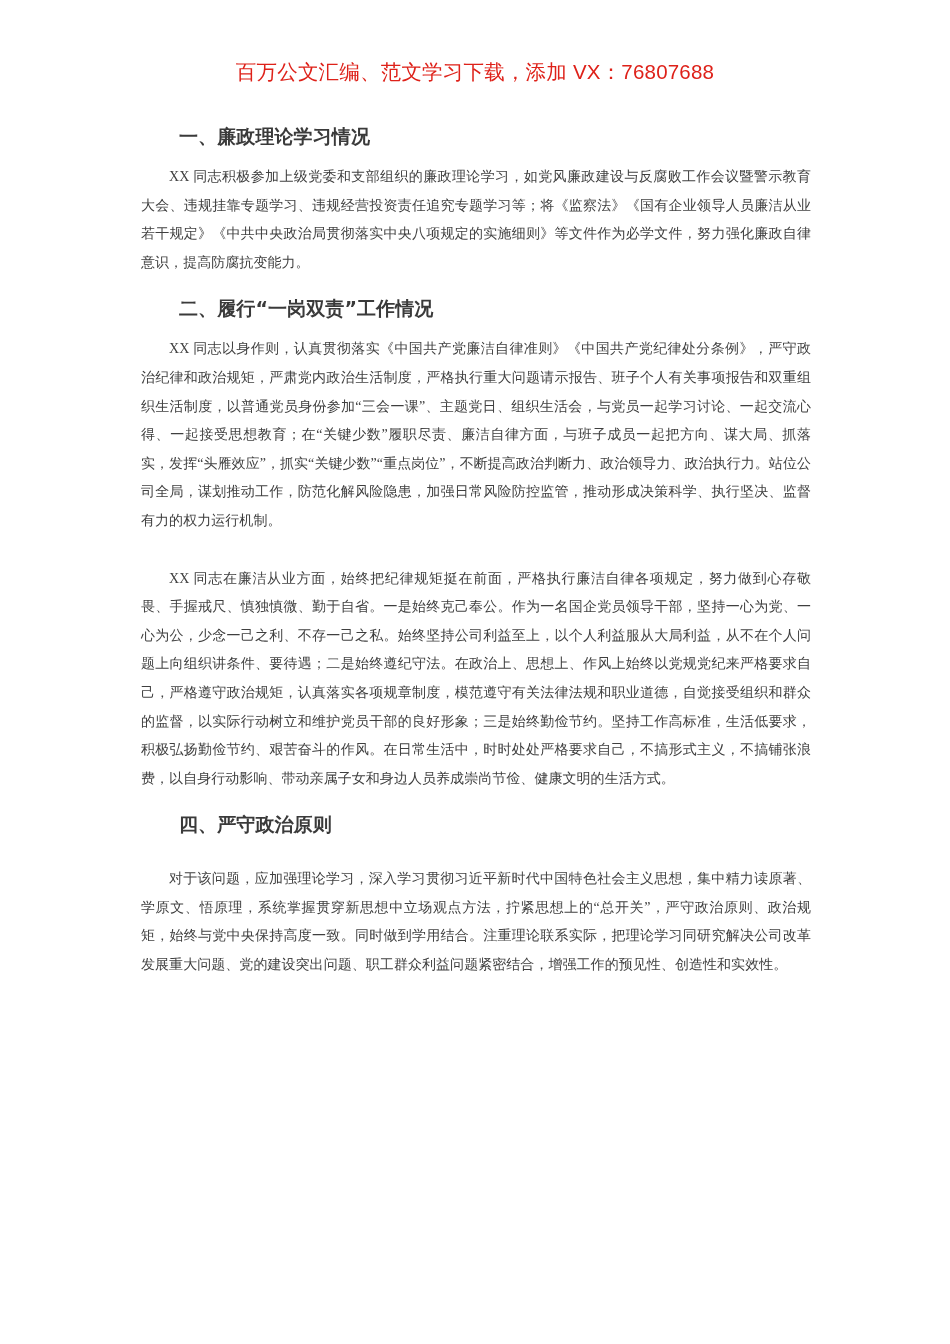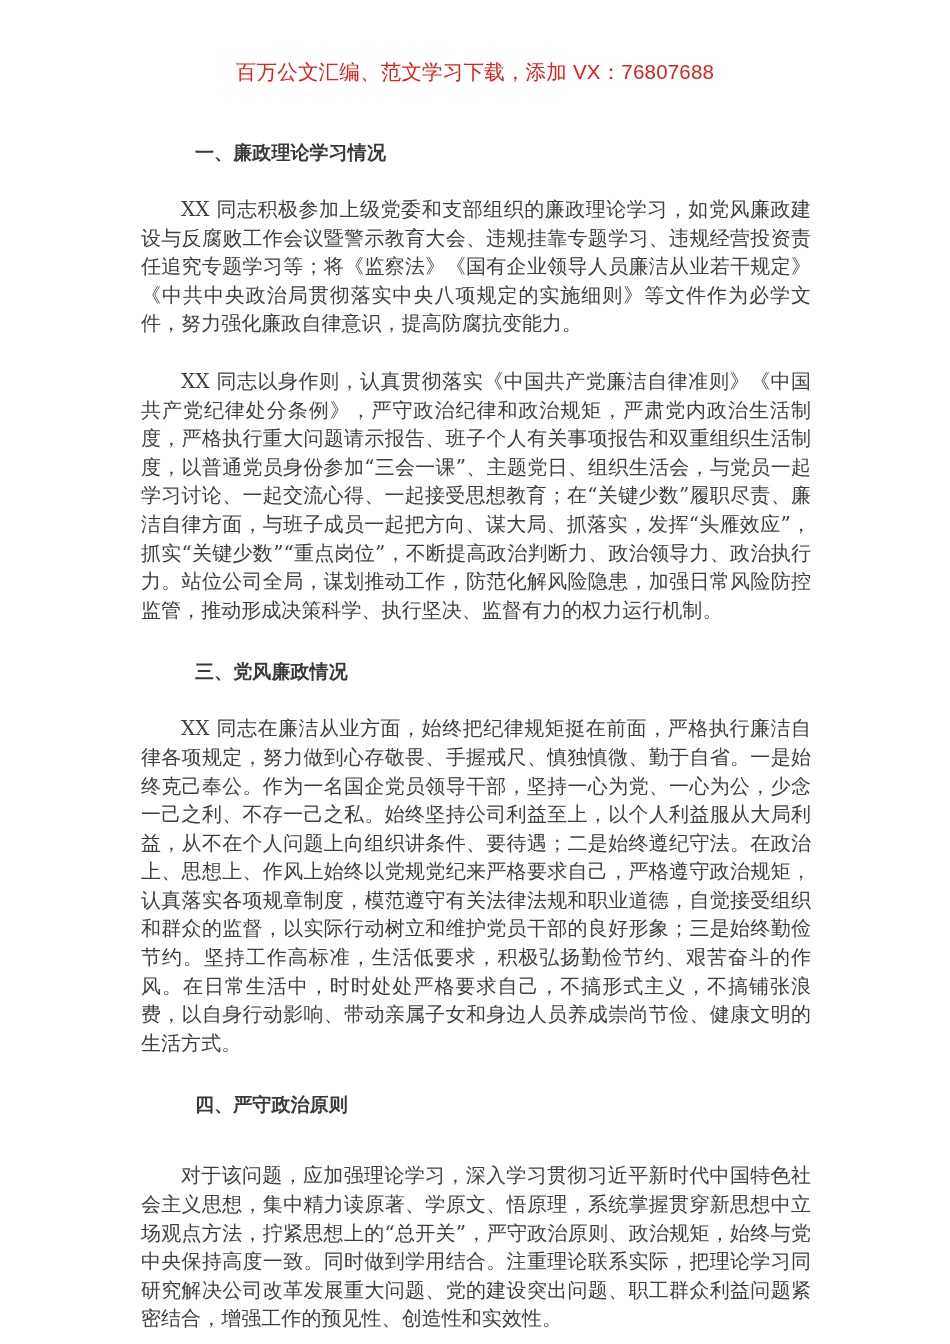--- a/index.html
+++ b/index.html
@@ -34,66 +34,67 @@
     letter-spacing: 0.2px;
     white-space: nowrap;
   }
   .doc-body {
     position: absolute;
     top: 122px;
     left: 141px;
     width: 670px;
   }
   h2.section-heading {
-    margin: 16px;
+    margin: 0;
     padding: 0;
     font-family: "DejaVu Sans", "Liberation Sans", sans-serif;
     font-size: 19px;
     font-weight: 700;
     color: #3a3a3a;
     text-indent: 2em;
     line-height: 29px;
     letter-spacing: 0.1px;
   }
   p.para {
     margin: 0;
     padding: 0;
-    font-size: 20px;
+    font-size: 14px;
     line-height: 28.6px;
     text-indent: 2em;
     text-align: justify;
     text-justify: inter-ideograph;
     color: #3f3f3f;
     letter-spacing: 0.05px;
+    font-family: Liberation Serif, serif;
   }
   .gap-before-heading { height: 17px; }
   .gap-after-heading  { height: 12px; }
   .gap-between-paras  { height: 14px; }
 </style>
 </head>
 <body>
 
 <div class="page">
 
   <div class="ad-banner">百万公文汇编、范文学习下载，添加 VX：76807688</div>
 
   <div class="doc-body">
 
     <h2 class="section-heading">一、廉政理论学习情况</h2>
     <div class="gap-after-heading"></div>
     <p class="para">XX 同志积极参加上级党委和支部组织的廉政理论学习，如党风廉政建设与反腐败工作会议暨警示教育大会、违规挂靠专题学习、违规经营投资责任追究专题学习等；将《监察法》《国有企业领导人员廉洁从业若干规定》《中共中央政治局贯彻落实中央八项规定的实施细则》等文件作为必学文件，努力强化廉政自律意识，提高防腐抗变能力。</p>
 
     <div class="gap-before-heading"></div>
 
+    <h2 class="section-heading">二、履行“一岗双责”工作情况</h2>
     <div class="gap-after-heading"></div>
     <p class="para">XX 同志以身作则，认真贯彻落实《中国共产党廉洁自律准则》《中国共产党纪律处分条例》，严守政治纪律和政治规矩，严肃党内政治生活制度，严格执行重大问题请示报告、班子个人有关事项报告和双重组织生活制度，以普通党员身份参加“三会一课”、主题党日、组织生活会，与党员一起学习讨论、一起交流心得、一起接受思想教育；在“关键少数”履职尽责、廉洁自律方面，与班子成员一起把方向、谋大局、抓落实，发挥“头雁效应”，抓实“关键少数”“重点岗位”，不断提高政治判断力、政治领导力、政治执行力。站位公司全局，谋划推动工作，防范化解风险隐患，加强日常风险防控监管，推动形成决策科学、执行坚决、监督有力的权力运行机制。</p>
 
     <div class="gap-before-heading"></div>
 
-    <h2 class="section-heading">三、党风廉政情况</h2>
     <div class="gap-after-heading"></div>
     <p class="para">XX 同志在廉洁从业方面，始终把纪律规矩挺在前面，严格执行廉洁自律各项规定，努力做到心存敬畏、手握戒尺、慎独慎微、勤于自省。一是始终克己奉公。作为一名国企党员领导干部，坚持一心为党、一心为公，少念一己之利、不存一己之私。始终坚持公司利益至上，以个人利益服从大局利益，从不在个人问题上向组织讲条件、要待遇；二是始终遵纪守法。在政治上、思想上、作风上始终以党规党纪来严格要求自己，严格遵守政治规矩，认真落实各项规章制度，模范遵守有关法律法规和职业道德，自觉接受组织和群众的监督，以实际行动树立和维护党员干部的良好形象；三是始终勤俭节约。坚持工作高标准，生活低要求，积极弘扬勤俭节约、艰苦奋斗的作风。在日常生活中，时时处处严格要求自己，不搞形式主义，不搞铺张浪费，以自身行动影响、带动亲属子女和身边人员养成崇尚节俭、健康文明的生活方式。</p>
 
     <div class="gap-before-heading"></div>
 
     <h2 class="section-heading">四、严守政治原则</h2>
     <div class="gap-after-heading"></div>
     <div class="gap-between-paras"></div>
     <p class="para">对于该问题，应加强理论学习，深入学习贯彻习近平新时代中国特色社会主义思想，集中精力读原著、学原文、悟原理，系统掌握贯穿新思想中立场观点方法，拧紧思想上的“总开关”，严守政治原则、政治规矩，始终与党中央保持高度一致。同时做到学用结合。注重理论联系实际，把理论学习同研究解决公司改革发展重大问题、党的建设突出问题、职工群众利益问题紧密结合，增强工作的预见性、创造性和实效性。</p>
 

